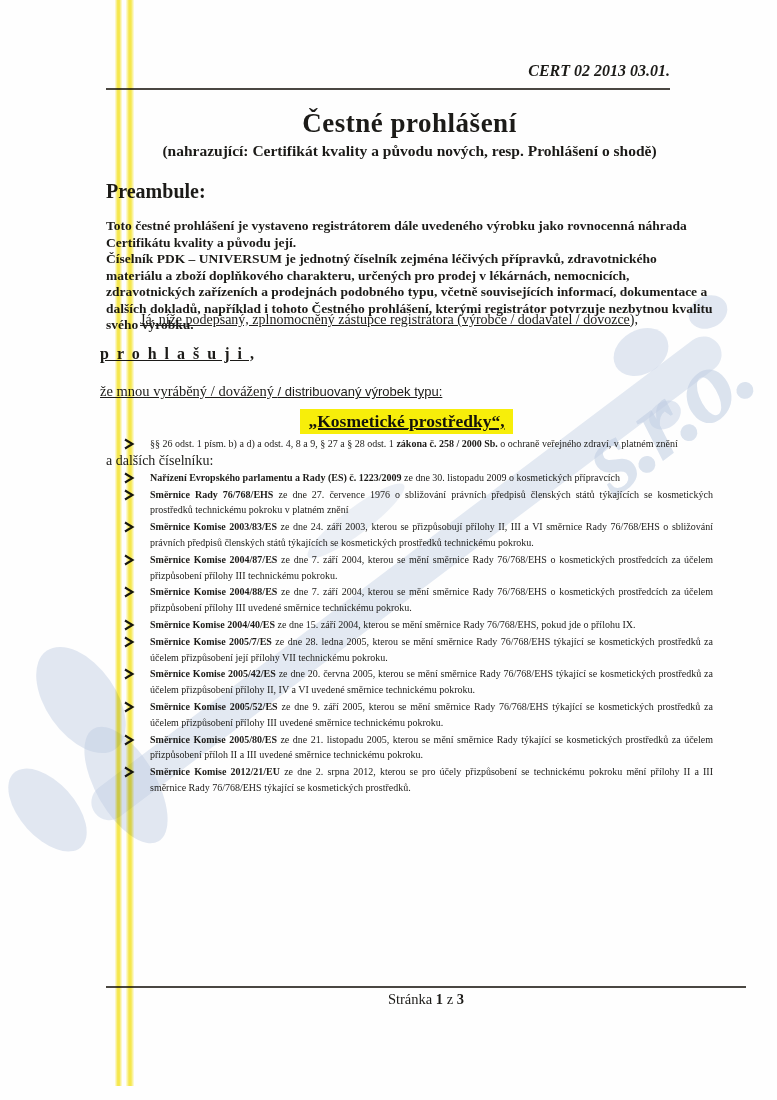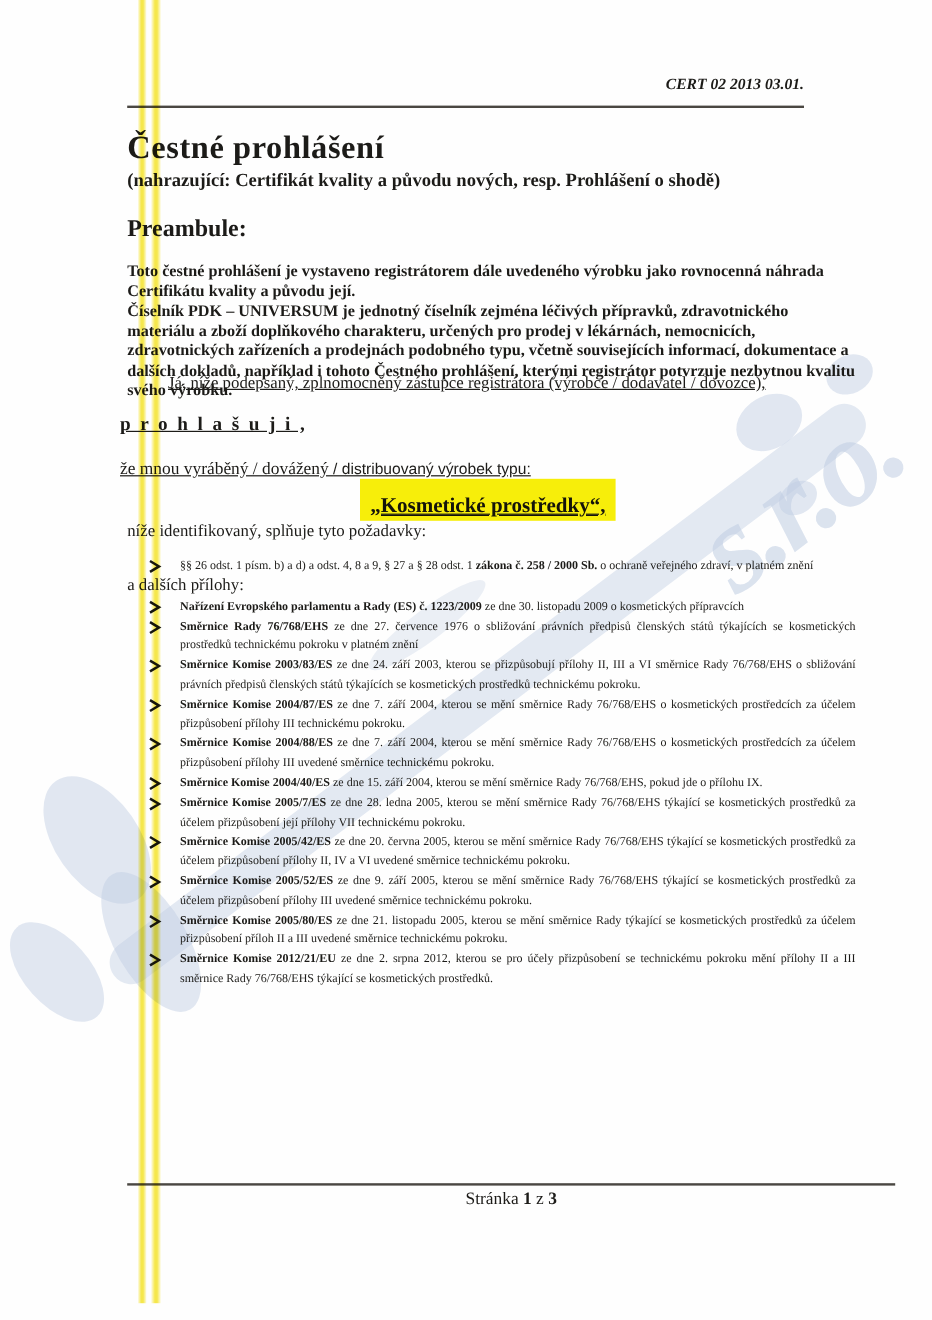--- a/index.html
+++ b/index.html
@@ -47,41 +47,41 @@
     mix-blend-mode:multiply;pointer-events:none;
     background:linear-gradient(90deg,rgba(250,242,140,.25),var(--stripe) 38%,var(--stripe) 62%,rgba(250,242,140,.25));
     opacity:.85;
   }
   .stripe.s1{left:115px;width:7px;}
   .stripe.s2{left:126px;width:8px;}
   
   .content{position:absolute;inset:0;z-index:3;}
   .doc-ref{
     position:absolute;left:106px;top:62px;width:564px;
-    text-align:right;font-style:italic;font-weight:bold;font-size:13px;
+    text-align:right;font-style:italic;font-weight:bold;font-size:16px;
   }
   .rule{position:absolute;height:2px;background:var(--rule);}
   .rule-top{left:106px;top:88px;width:564px;}
   .rule-bottom{left:106px;top:986px;width:640px;}
-  .title-block{position:absolute;left:106px;top:108px;width:607px;}
+  .title-block{position:absolute;left:106px;top:108px;width:607px;text-align:center;}
   .title-main{font-size:27px;font-weight:bold;letter-spacing:.5px;}
   .title-sub{font-size:15.5px;font-weight:bold;margin-top:3px;}
   .preamble{position:absolute;left:106px;top:180px;width:607px;}
   .preamble h2{font-size:20px;font-weight:bold;margin-bottom:15px;}
   .preamble p{font-size:13.5px;font-weight:bold;line-height:16.5px;}
   .declaration{position:absolute;left:100px;top:312px;width:613px;text-decoration:underline;}
   .decl-intro{font-size:14px;padding-left:40px;}
   .decl-verb{font-size:16px;font-weight:bold;text-align:left;margin-top:17px;word-spacing:4px;}
   .decl-product{font-size:14.5px;margin-top:20px;}
   .decl-product .sans{font-family:"Liberation Sans","DejaVu Sans",sans-serif;font-size:13px;}
   .decl-highlight-row{text-align:center;margin-top:11px;}
   .mark{
     background:var(--highlight);
     font-size:17.5px;font-weight:bold;color:#14130a;
-    padding:12px 8px 3px 8px;
+    padding:2px 8px 3px 8px;
     text-decoration:underline;
     text-underline-offset:2px;
   }
   .requirements{position:absolute;left:106px;top:436px;width:607px;}
   .req-intro{font-size:14px;margin-bottom:12px;}
   .req-list{list-style:none;}
   .req-item{
     position:relative;padding-left:44px;
     font-size:10px;line-height:15.8px;text-align:justify;
     margin-bottom:1px;
@@ -132,31 +132,30 @@
       <div class="decl-verb">p r o h l a š u j i ,</div>
       <div class="decl-product">
         <span>že mnou vyráběný / dovážený </span><span class="sans">/ distribuovaný výrobek typu:</span>
       </div>
       <div class="decl-highlight-row">
         <span class="mark">„Kosmetické prostředky“,</span>
       </div>
     </div>
 
     <div class="requirements">
-      <div class="req-intro">níže identifikovaný, splňuje tyto požadavky:</div>
       <ul class="req-list">
         <li class="req-item">
           <span class="arrow">
             <svg width="12" height="12" viewBox="0 0 12 12">
                 <path d="M2 1.5 L9.5 6 L2 10.5" fill="none" stroke="#171717" stroke-width="2.1" stroke-linejoin="miter"></path>
               </svg>
           </span><span>§§ 26 odst. 1 písm. b) a d) a odst. 4, 8 a 9, § 27 a § 28 odst. 1 </span><span class="lead">zákona č. 258 / 2000 Sb.</span><span> o ochraně veřejného zdraví, v platném znění</span>
         </li>
       </ul>
-      <div class="more-label">a dalších přílohy:</div>
+      <div class="more-label">a dalších číselníku:</div>
       <ul class="req-list">
           <li class="req-item">
     <span class="arrow">
       <svg width="12" height="12" viewBox="0 0 12 12">
                 <path d="M2 1.5 L9.5 6 L2 10.5" fill="none" stroke="#171717" stroke-width="2.1" stroke-linejoin="miter"></path>
               </svg>
     </span><span class="lead">Nařízení Evropského parlamentu a Rady (ES) č. 1223/2009</span><span> ze dne 30. listopadu 2009 o kosmetických přípravcích</span>
   </li>
           <li class="req-item">
     <span class="arrow">

